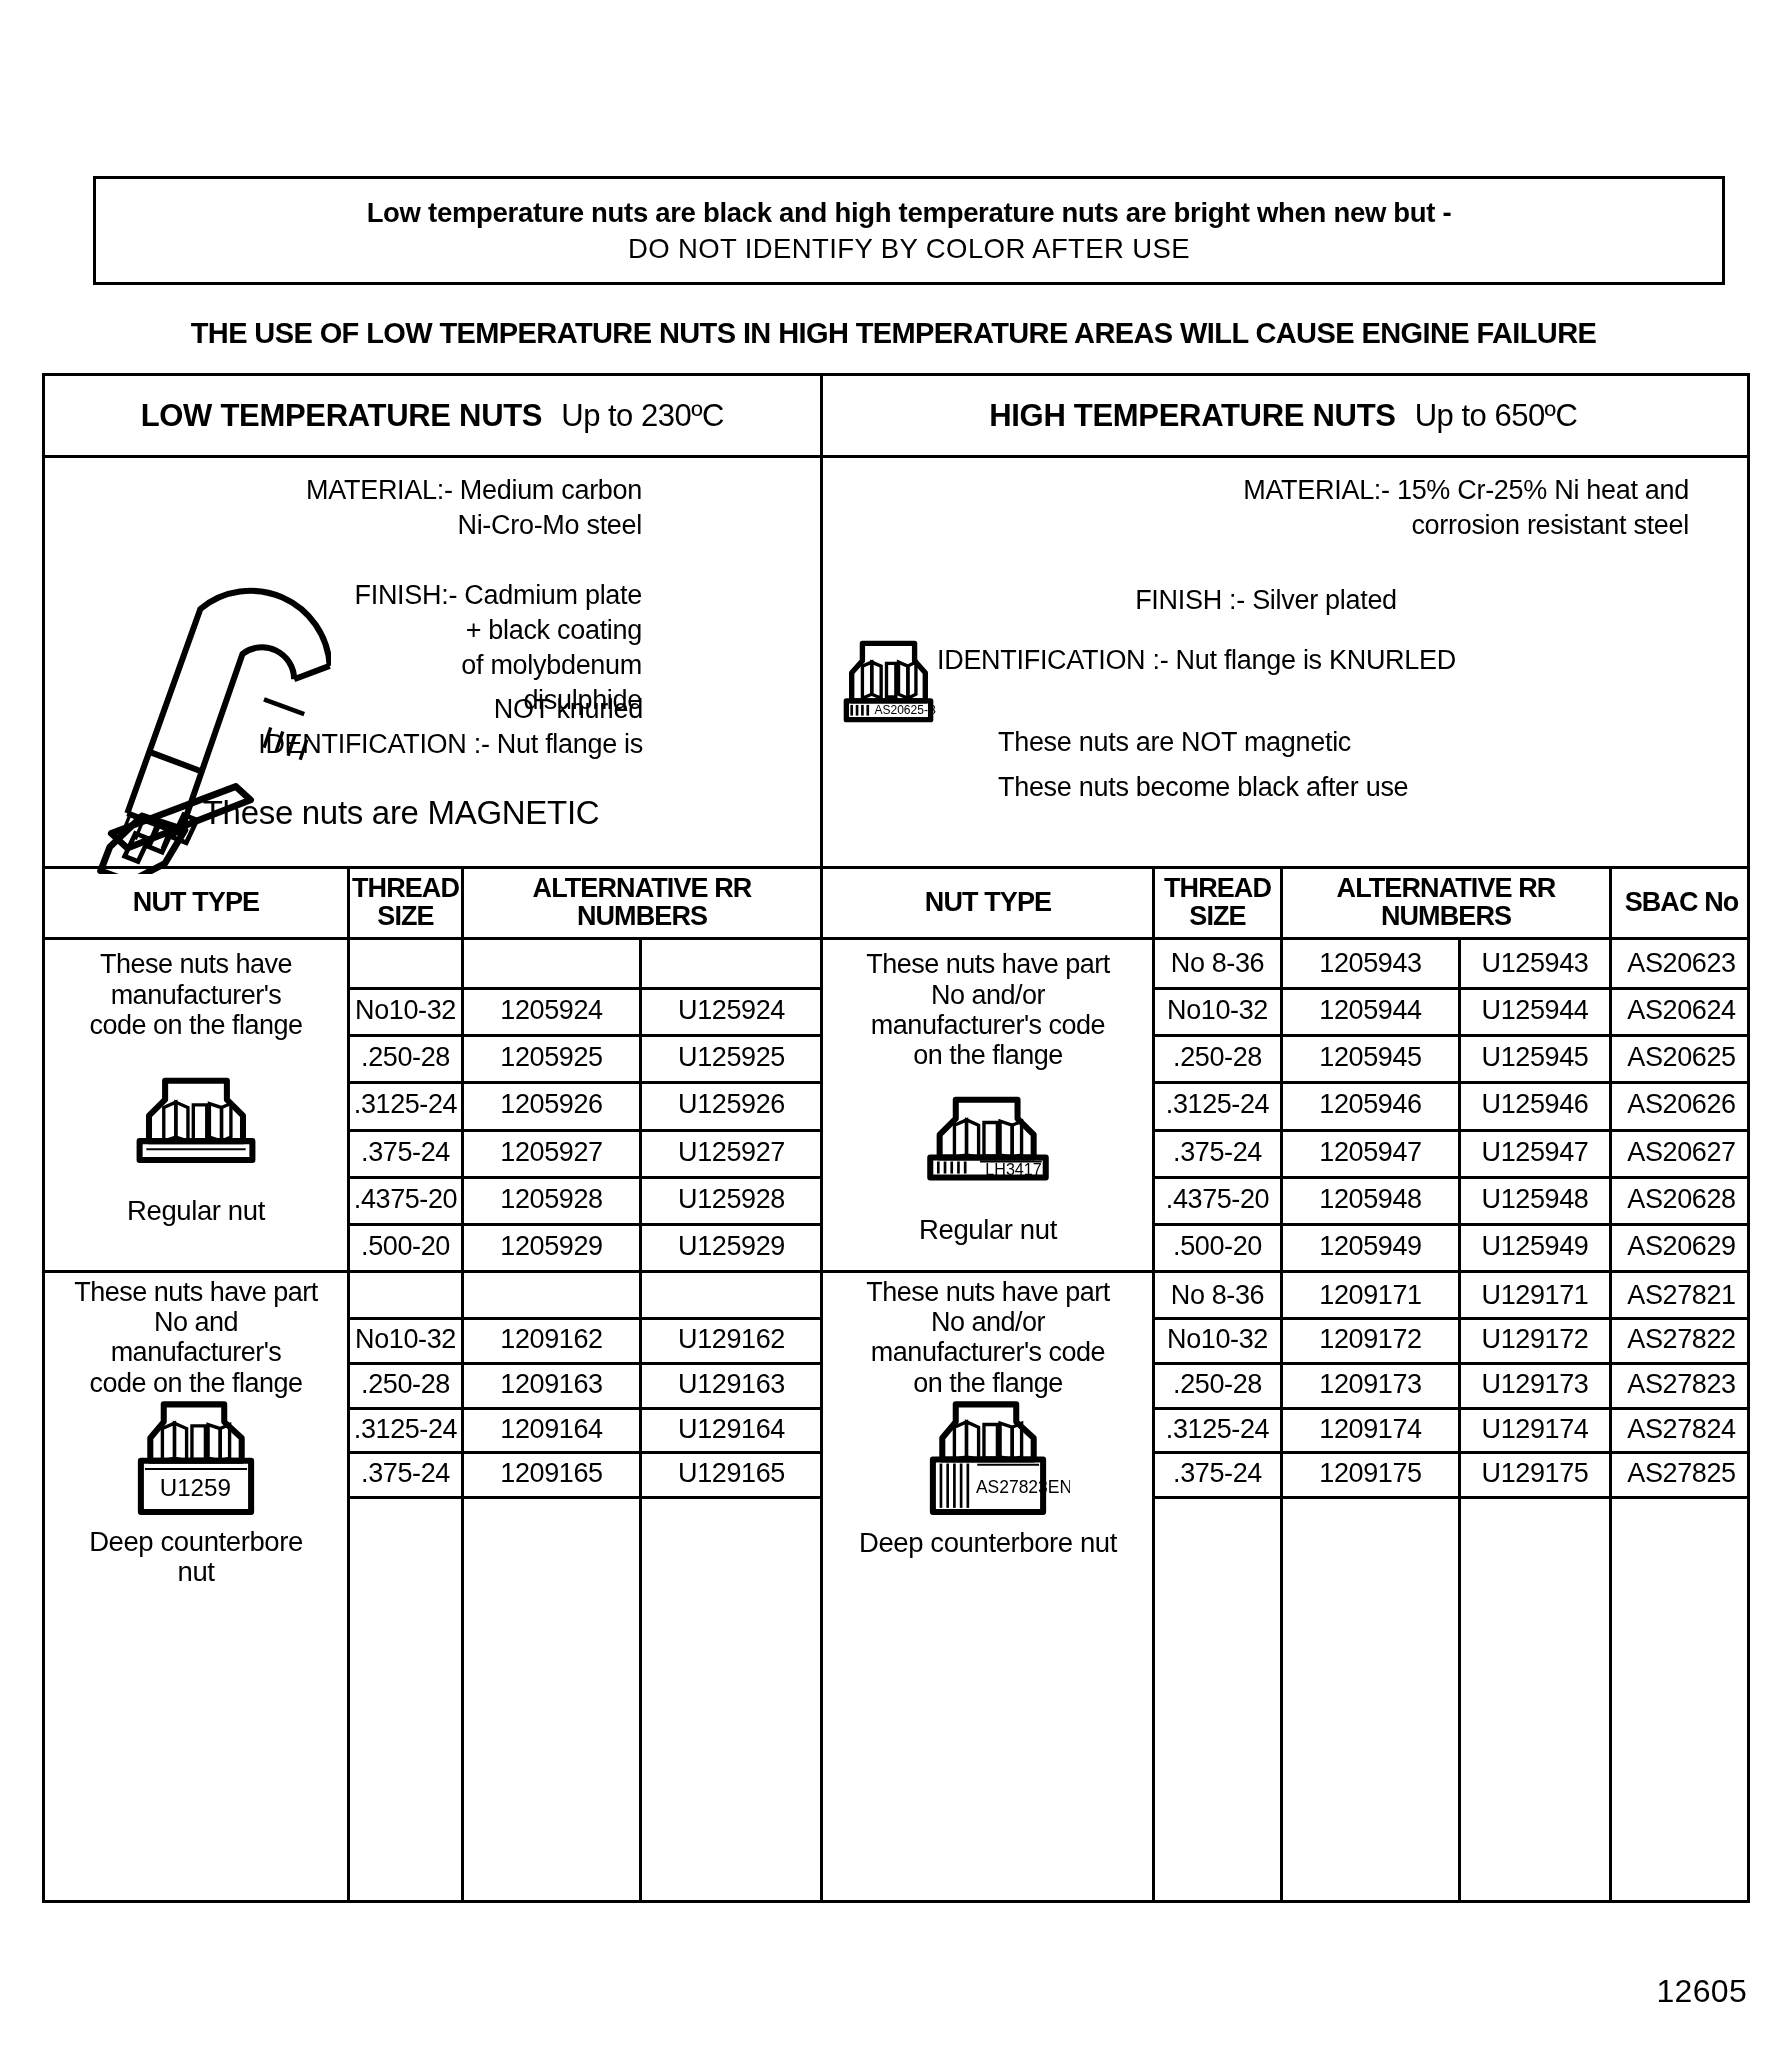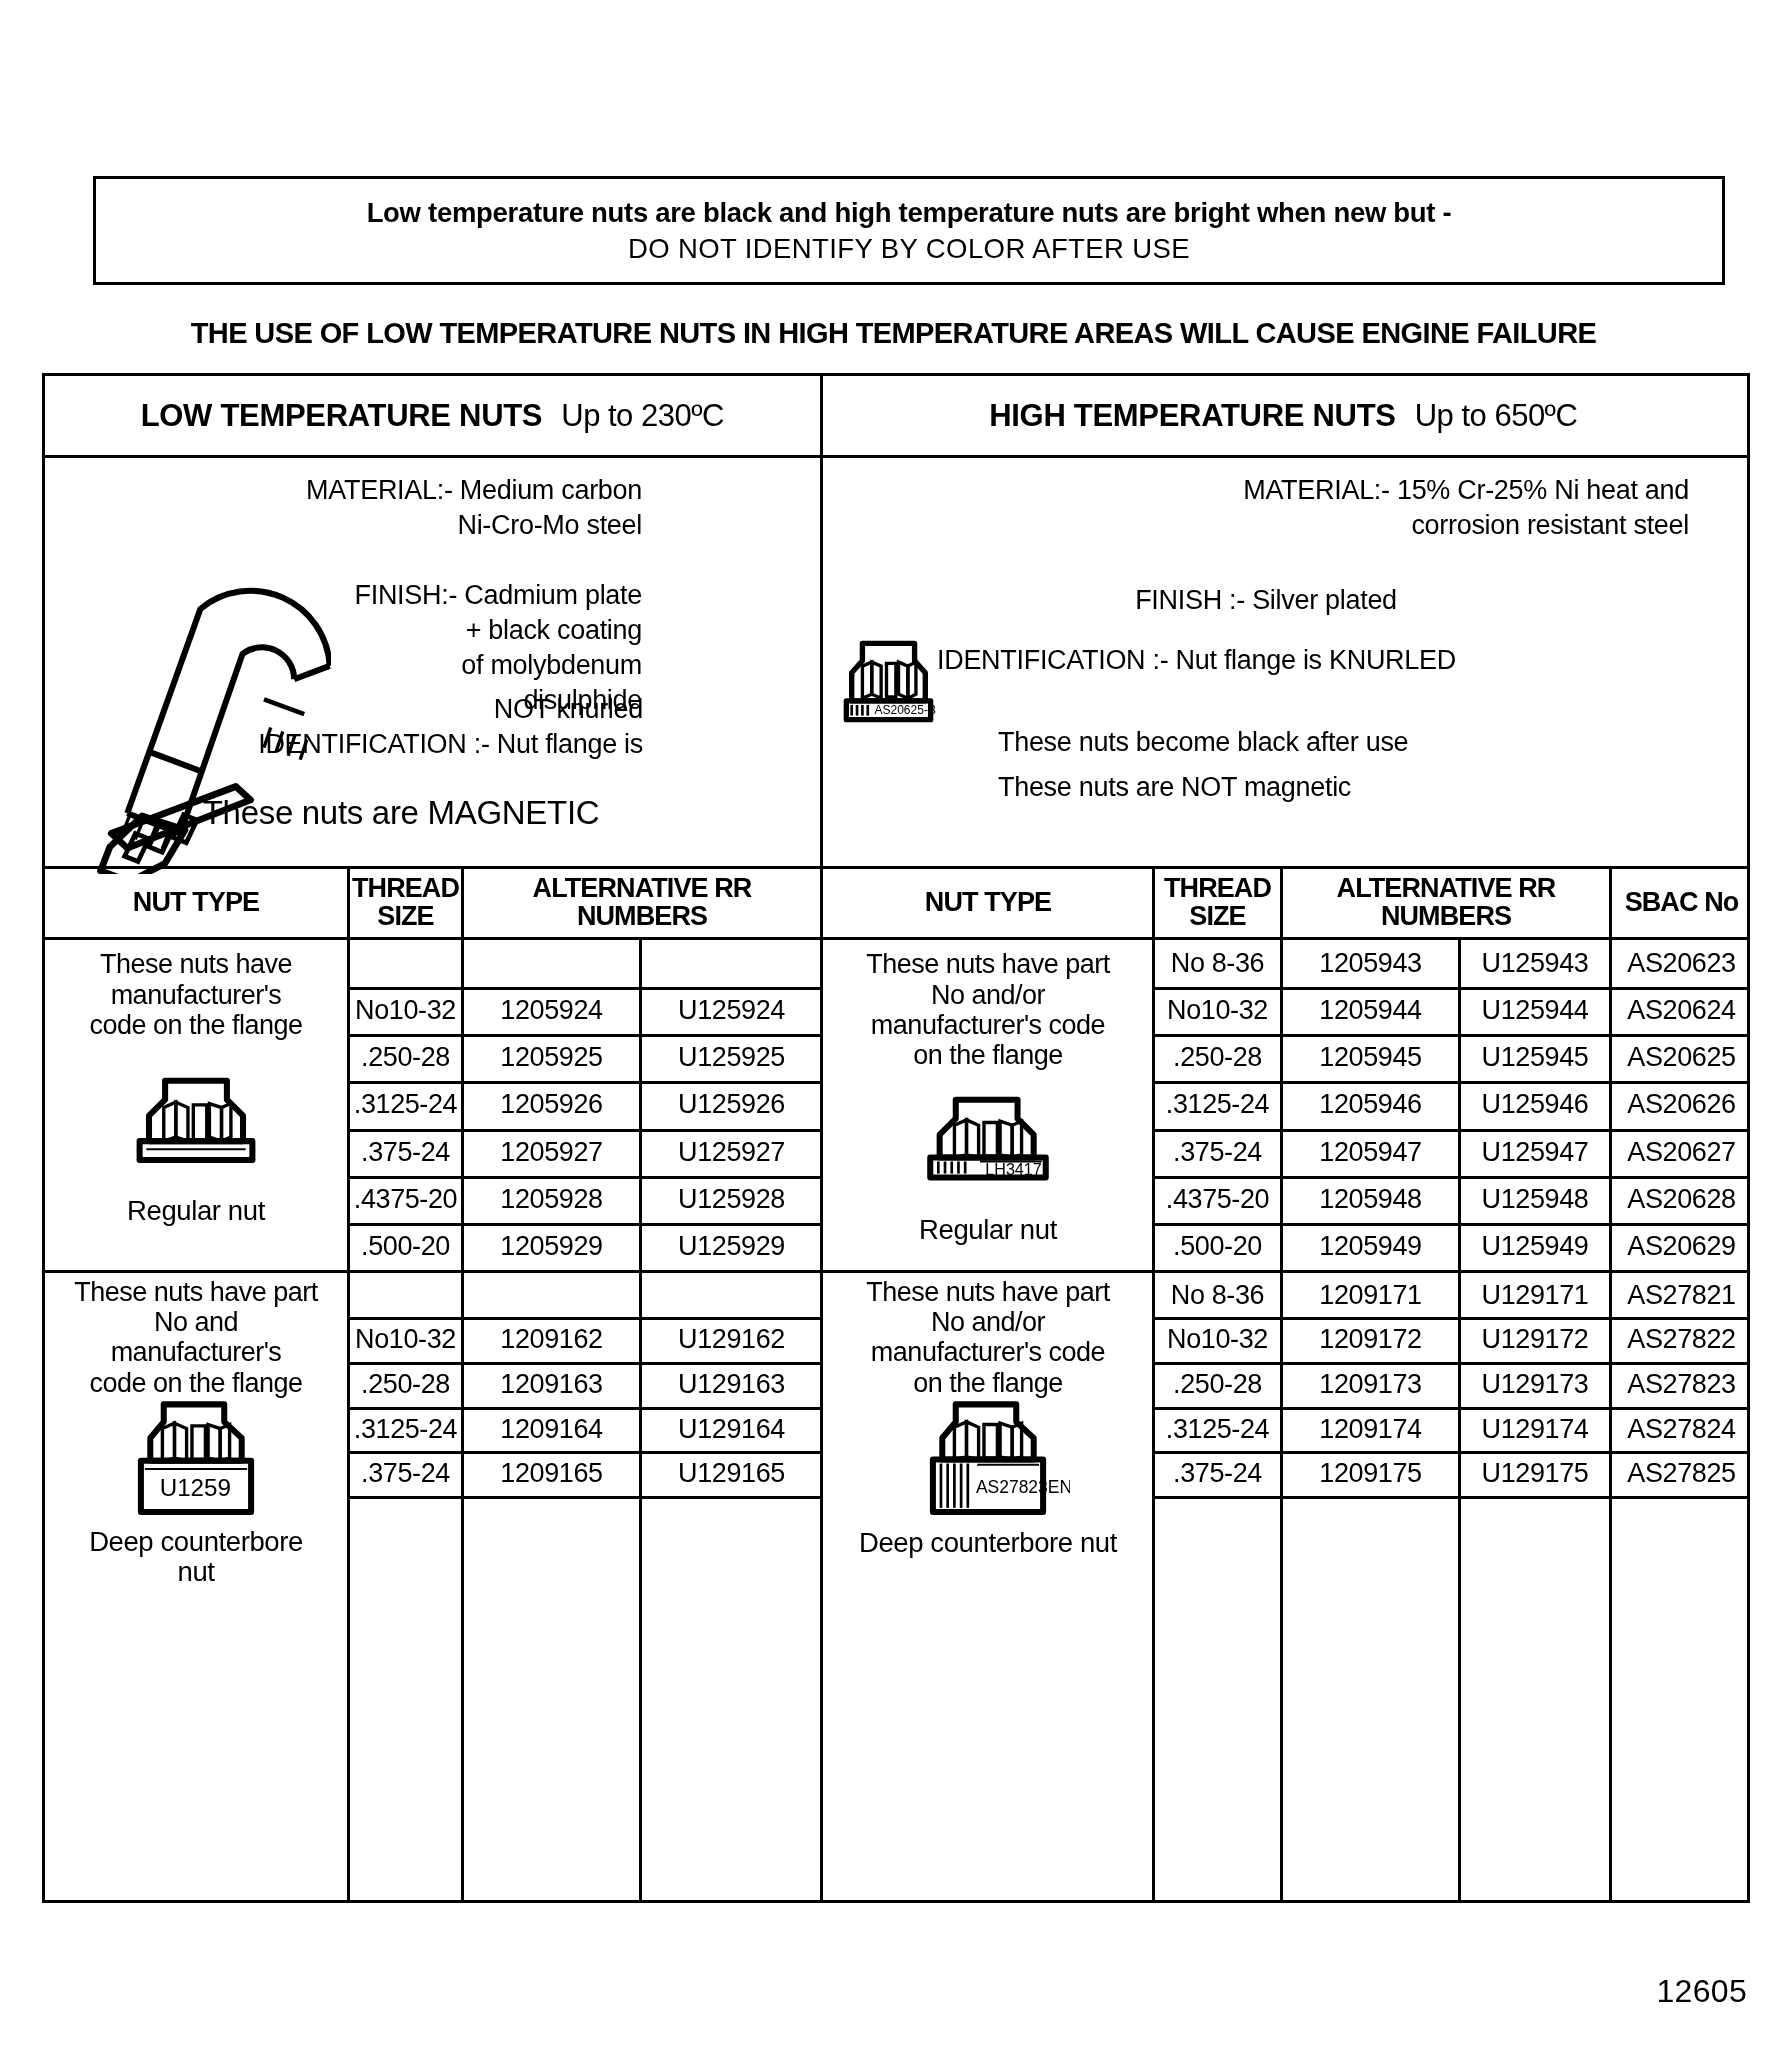--- a/index.html
+++ b/index.html
@@ -395,22 +395,22 @@
       </div>
 
       <div class="spec-right-ident">
         <div class="spec-line">
           <span class="spec-lbl">IDENTIFICATION :-</span>
           <span>Nut flange is KNURLED</span>
         </div>
       </div>
 
       <div class="spec-right-notes">
+        <div class="spec-line">These nuts are NOT magnetic</div>
         <div class="spec-line">These nuts become black after use</div>
-        <div class="spec-line">These nuts are NOT magnetic</div>
       </div>
     </div>
 
     <div class="hline" style="top:490px;"></div>
 
     <div class="vline" style="left:302px; top:490px; bottom:0;"></div>
     <div class="vline" style="left:416px; top:490px; bottom:0;"></div>
     <div class="vline" style="left:594px; top:561px; bottom:0;"></div>
 
     <div class="vline" style="left:1107px; top:490px; bottom:0;"></div>

